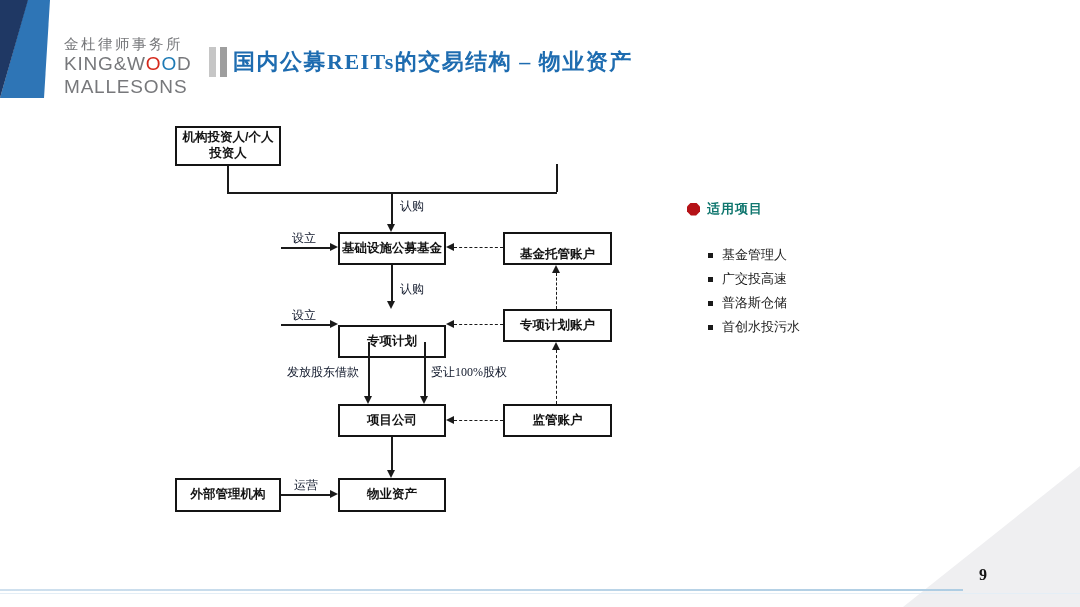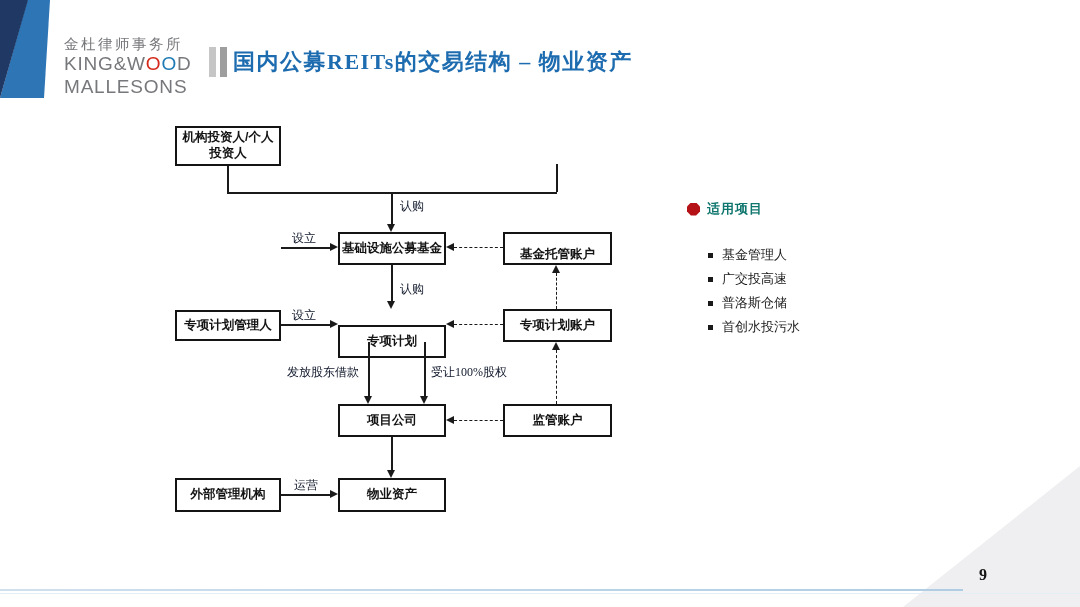--- a/index.html
+++ b/index.html
@@ -84,23 +84,20 @@
 
   <div class="dbox" style="left:175px;top:126px;width:106px;height:40px;">
     <span>机构投资人/个人</span>
     <span>投资人</span>
   </div>
   <div class="dbox" style="left:338px;top:232px;width:108px;height:33px;">
     <span>基础设施公募基金</span>
   </div>
   <div class="dbox" style="left:503px;top:232px;width:109px;height:33px;justify-content:flex-end;">
     <span>基金托管账户</span>
-  </div>
-  <div class="dbox" style="left:175px;top:310px;width:106px;height:31px;">
-    <span>专项计划管理人</span>
   </div>
   <div class="dbox" style="left:338px;top:309px;width:108px;height:33px;margin-top:16px;">
     <span>专项计划</span>
   </div>
   <div class="dbox" style="left:503px;top:309px;width:109px;height:33px;">
     <span>专项计划账户</span>
   </div>
   <div class="dbox" style="left:338px;top:404px;width:108px;height:33px;">
     <span>项目公司</span>
   </div>

